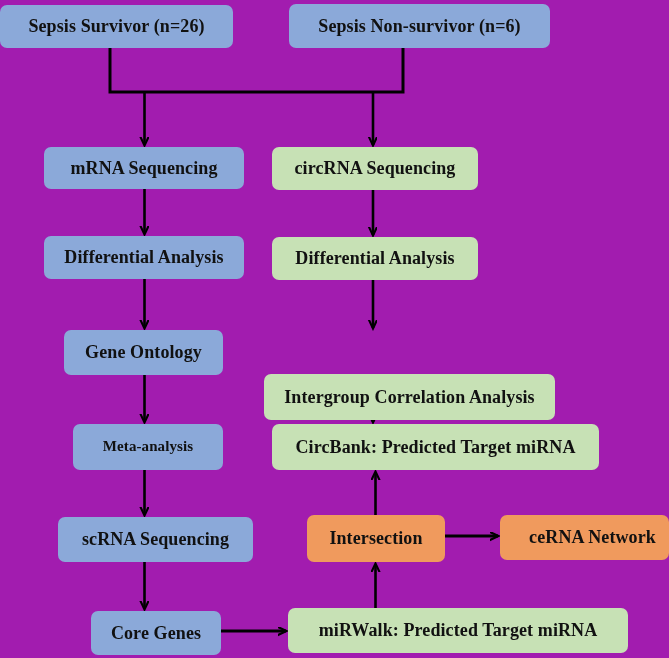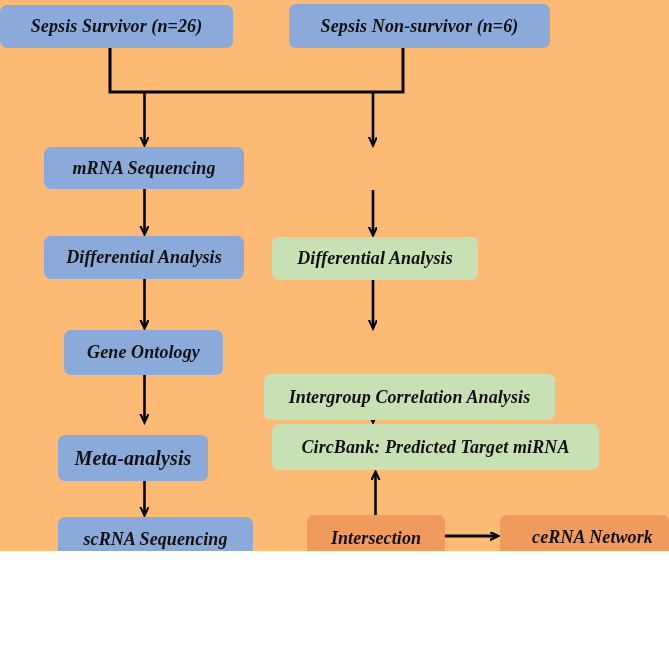--- a/index.html
+++ b/index.html
@@ -6,24 +6,23 @@
     margin: 0;
     padding: 0;
     background: #ffffff;
   }
   body {
     font-family: "Liberation Serif", "DejaVu Serif", serif;
   }
   #canvas {
     position: relative;
     width: 669px;
-    height: 551px;
-    background: #fdba74;
+    height: 658px;
+    background: #a21caf;
     overflow: hidden;
-    font-style: italic;
   }
   .node {
     position: absolute;
     display: flex;
     align-items: center;
     justify-content: center;
     text-align: center;
     border-radius: 7px;
     color: #111111;
     font-weight: 700;
@@ -105,24 +104,26 @@
       <line x1="375.5" y1="515" x2="375.5" y2="472" stroke="#000000" stroke-width="2.6" marker-end="url(#ah)"></line>
     </g>
     <g>
       <line x1="445" y1="536" x2="498" y2="536" stroke="#000000" stroke-width="2.8" marker-end="url(#ah)"></line>
     </g>
   </svg>
 
   <div class="node blue" style="left:0px;top:5px;width:233px;height:43px;font-size:18px;">Sepsis Survivor (n=26)</div>
   <div class="node blue" style="left:289px;top:4px;width:261px;height:44px;font-size:18px;">Sepsis Non-survivor (n=6)</div>
   <div class="node blue" style="left:44px;top:147px;width:200px;height:42px;font-size:18px;">mRNA Sequencing</div>
+  <div class="node green" style="left:272px;top:147px;width:206px;height:43px;font-size:18px;">circRNA Sequencing</div>
   <div class="node blue" style="left:44px;top:236px;width:200px;height:43px;font-size:18px;">Differential Analysis</div>
   <div class="node green" style="left:272px;top:237px;width:206px;height:43px;font-size:18px;">Differential Analysis</div>
   <div class="node blue" style="left:64px;top:330px;width:159px;height:45px;font-size:18px;">Gene Ontology</div>
   <div class="node green" style="left:264px;top:330px;width:291px;height:46px;font-size:18px;margin-top:44px;">Intergroup Correlation Analysis</div>
-  <div class="node blue" style="left:58px;top:424px;width:150px;height:46px;font-size:20px;margin-top:11px;">Meta-analysis</div>
+  <div class="node blue" style="left:73px;top:424px;width:150px;height:46px;font-size:15px;">Meta-analysis</div>
   <div class="node green" style="left:272px;top:424px;width:327px;height:46px;font-size:18px;">CircBank: Predicted Target miRNA</div>
   <div class="node blue" style="left:58px;top:517px;width:195px;height:45px;font-size:18px;">scRNA Sequencing</div>
   <div class="node orange" style="left:307px;top:515px;width:138px;height:47px;font-size:18px;">Intersection</div>
   <div class="node orange" style="left:500px;top:515px;width:169px;height:45px;font-size:18px;padding-left:20px;">ceRNA Network</div>
   <div class="node blue" style="left:91px;top:611px;width:130px;height:44px;font-size:18px;">Core Genes</div>
+  <div class="node green" style="left:288px;top:608px;width:340px;height:45px;font-size:18px;">miRWalk: Predicted Target miRNA</div>
 
 </div>
 
 </body></html>

